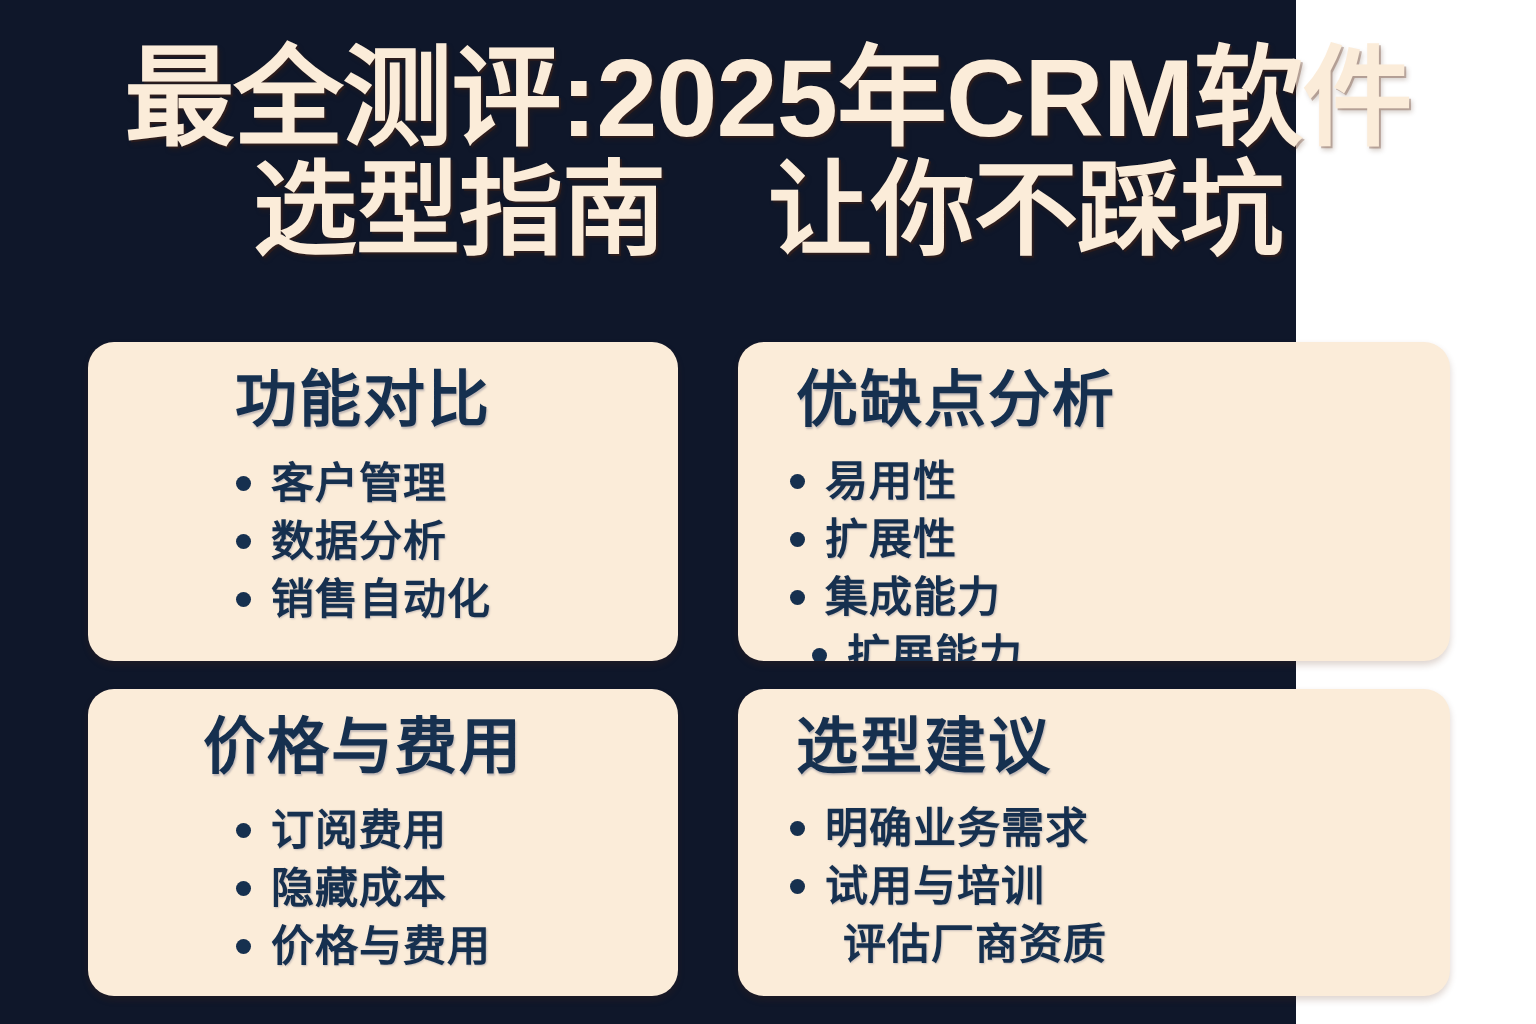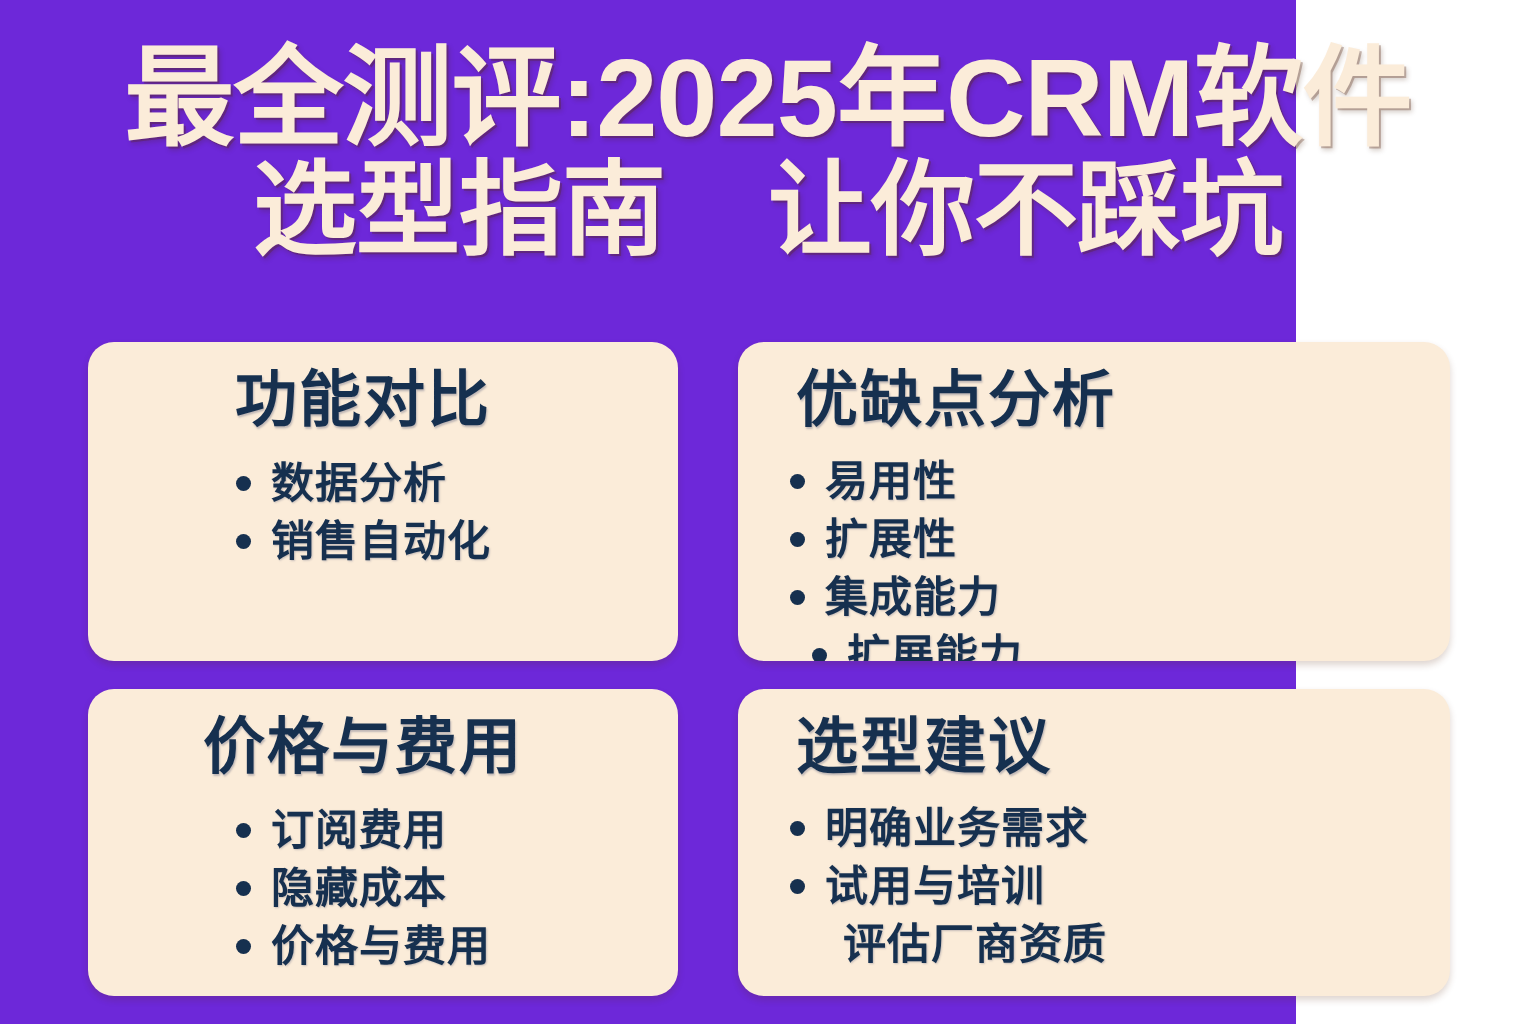--- a/index.html
+++ b/index.html
@@ -11,21 +11,21 @@
     width: 1536px;
     height: 1024px;
     overflow: hidden;
     font-family: "Liberation Sans", "DejaVu Sans", sans-serif;
   }
 
   #poster {
     position: relative;
     width: 1296px;
     height: 1024px;
-    background: #6d28d9;
+    background: #0f172a;
     box-sizing: border-box;
   }
 
   
   #header {
     position: absolute;
     left: 0;
     top: 42px;
     width: 1536px;
     text-align: center;
@@ -140,20 +140,24 @@
     <div class="title-line title-line-2">选型指南　让你不踩坑</div>
   </div>
 
   <div id="cards">
 
     <div class="card card-1">
       <div class="card-title">功能对比</div>
       <ul class="bullets">
         <li class="bullet-row">
           <span class="bullet-dot"></span>
+          <span class="bullet-text">客户管理</span>
+        </li>
+        <li class="bullet-row">
+          <span class="bullet-dot"></span>
           <span class="bullet-text">数据分析</span>
         </li>
         <li class="bullet-row">
           <span class="bullet-dot"></span>
           <span class="bullet-text">销售自动化</span>
         </li>
       </ul>
     </div>
 
     <div class="card card-2">

